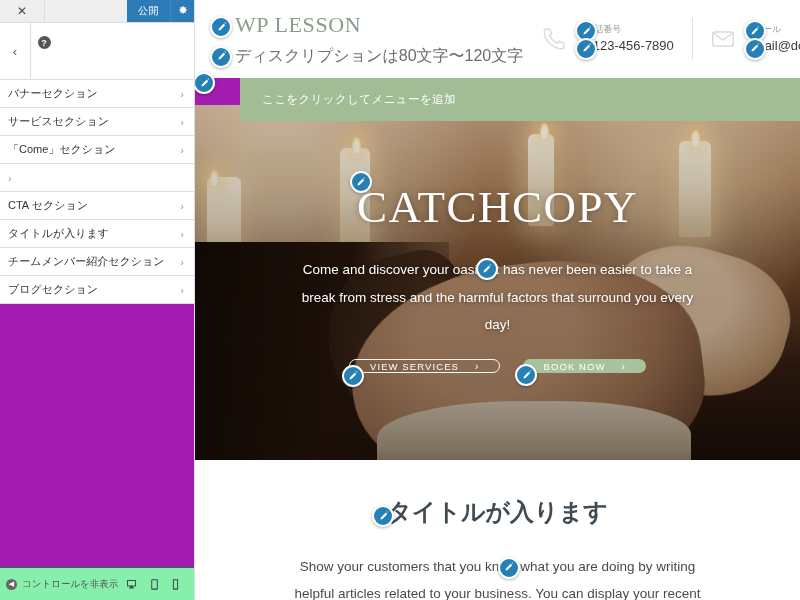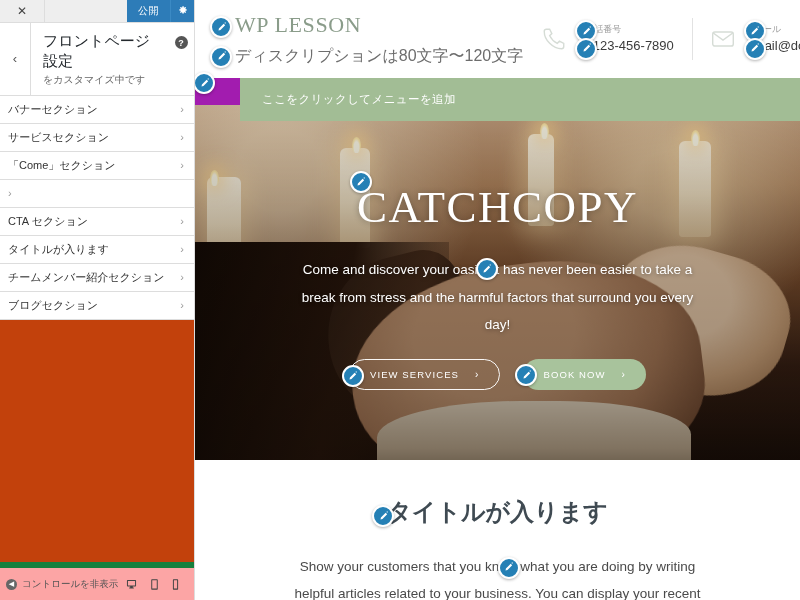--- a/index.html
+++ b/index.html
@@ -65,33 +65,33 @@
     width: 26px; display: flex; align-items: flex-start;
     justify-content: center; padding-top: 13px; cursor: pointer;
   }
   .help-circle {
     width: 13px; height: 13px; border-radius: 50%;
     background: #555; color: #fff; font-size: 9px;
     display: flex; align-items: center; justify-content: center;
     font-weight: bold;
   }
 
-  .section-list { flex: 1; background: #c2410c; overflow: hidden; }
+  .section-list { flex: 1; background: #a21caf; overflow: hidden; }
   .sect-item {
     background: #fff; border-bottom: 1px solid #ddd;
     height: 28px; display: flex; align-items: center;
     padding: 0 10px 0 8px; cursor: pointer;
     font-size: 11px; color: #333;
   }
   .sect-label { flex: 1; }
   .sect-chevron { color: #999; font-size: 11px; }
 
   .cust-footer {
-    height: 29px; background: #fca5a5;
-    border-top: 6px solid #15803d;
+    height: 29px; background: #86efac;
+    border-top: 1px solid #15803d;
     display: flex; align-items: center; padding: 16px 6px;
   }
   .hide-ctrl {
     display: flex; align-items: center; gap: 5px;
     font-size: 9.5px; color: #555; cursor: pointer; flex: 1;
   }
   .hide-ctrl-dot {
     width: 11px; height: 11px; border-radius: 50%;
     background: #666; color: #fff; font-size: 7px;
     display: flex; align-items: center; justify-content: center;
@@ -216,21 +216,21 @@
     line-height: 1; position: relative; white-space: nowrap;
     text-shadow: 0 1px 6px rgba(0,0,0,.3);
   }
   .hero-sub {
     margin-top: 26px; width: 400px; text-align: center;
     font-size: 13.5px; color: #fff; line-height: 2.05;
     position: relative; text-shadow: 0 1px 4px rgba(0,0,0,.4);
   }
   .hero-btns { margin-top: 20px; display: flex; gap: 23px; }
   .hero-btn {
-    height: 31px; border-radius: 16px; min-width: 122px;
+    height: 14px; border-radius: 16px; min-width: 122px;
     display: flex; align-items: center; justify-content: center; gap: 16px;
     font-size: 9.5px; letter-spacing: 1.1px; color: #fff;
     padding: 0 20px; cursor: pointer; position: relative;
   }
   .hero-btn.outline { border: 1.4px solid rgba(255,255,255,.95); }
   .hero-btn.filled { background: #a8c39c; }
   .hero-btn .chev { font-size: 10px; }
 
   
   .content-sect {
@@ -290,24 +290,20 @@
           <svg viewBox="0 0 20 20">
               <path d="M10 6.5a3.5 3.5 0 100 7 3.5 3.5 0 000-7zm0 5.5a2 2 0 110-4 2 2 0 010 4zm8-2.2v-1.6l-2.1-.4a6.2 6.2 0 00-.6-1.4l1.2-1.8-1.1-1.1-1.8 1.2a6.2 6.2 0 00-1.4-.6L11.8 2h-1.6l-.4 2.1a6.2 6.2 0 00-1.4.6L6.6 3.5 5.5 4.6l1.2 1.8a6.2 6.2 0 00-.6 1.4L4 8.2v1.6l2.1.4c.13.5.34.97.6 1.4l-1.2 1.8 1.1 1.1 1.8-1.2c.43.26.9.47 1.4.6l.4 2.1h1.6l.4-2.1c.5-.13.97-.34 1.4-.6l1.8 1.2 1.1-1.1-1.2-1.8c.26-.43.47-.9.6-1.4l2.1-.4z"></path>
             </svg>
         </span>
       </div>
     </div>
 
     <div class="cust-header">
       <div class="back-arrow">
         <span>‹</span>
-      </div>
-      <div class="cust-header-txt">
-        <div class="cust-title">フロントページ設定</div>
-        <div class="cust-sub">をカスタマイズ中です</div>
       </div>
       <div class="help-icon">
         <span class="help-circle">?</span>
       </div>
     </div>
 
     <div class="section-list">
       <div class="sect-item">
         <span class="sect-label">バナーセクション</span>
         <span class="sect-chevron">›</span>

